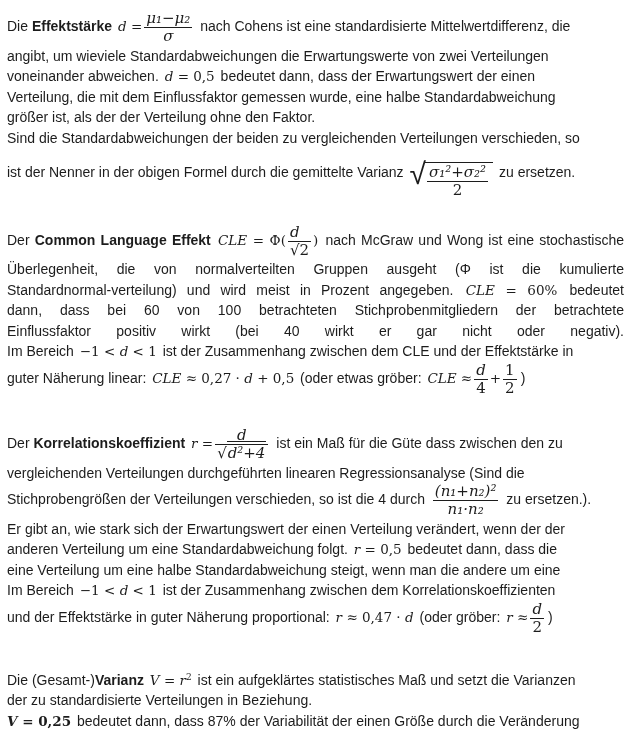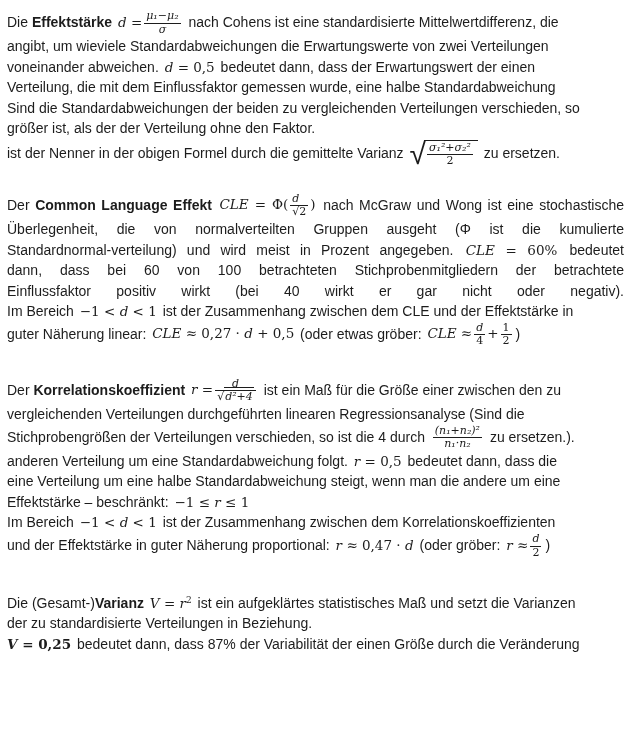--- a/index.html
+++ b/index.html
@@ -4,47 +4,47 @@
 <style>
   html,body{margin:0;padding:0;background:#ffffff;}
   body{width:628px;height:750px;color:#1c1c1c;
        font-family:"Liberation Sans","DejaVu Sans",sans-serif;font-size:14px;}
   .page{padding:10px 4px 0 7px;width:617px;}
   .line{line-height:20.5px;text-align:justify;}
   .jl{text-align-last:justify;}
   b{font-weight:bold;}
   .math{font-family:"DejaVu Serif","DejaVu Sans",serif;font-size:13.5px;white-space:nowrap;margin:0 2px;}
   .mv,.mi{font-family:"DejaVu Serif","DejaVu Sans",serif;font-style:italic;}
-  .frac{display:inline-block;vertical-align:middle;text-align:center;font-size:11px;line-height:1.15;margin:0 2px;}
+  .frac{display:inline-block;vertical-align:middle;text-align:center;font-size:15px;line-height:1.15;margin:0 2px;}
   .frac>.num{display:block;border-bottom:1px solid currentColor;padding:0 2px;}
   .frac>.den{display:block;padding:0 2px;}
   .sqrt{display:inline-flex;align-items:center;vertical-align:middle;margin:0 2px;}
   .sqrt>.rad{font-size:30px;line-height:30px;font-family:"DejaVu Sans",sans-serif;font-weight:300;margin-right:-2px;font-style:normal;}
-  .sqrt>.body{border-top:1.5px solid currentColor;padding:1px 3px 0 1px;}
+  .sqrt>.body{border-top:1.5px solid currentColor;padding:1px 3px 0 1px;margin-top:14px;}
   .rads{font-style:normal;}
   .ovl{border-top:1px solid currentColor;padding:2px 1px;}
   .gap-ab{height:24px;} .gap-bc{height:30px;} .gap-cd{height:30px;}
   sup{font-size:9px;}
 </style>
 </head>
 <body>
 
 <div class="page">
 
   <div>
     <div class="line">
       <span>Die </span><b>Effektstärke </b><span class="math"><i class="mv">d</i> <span>=</span><span class="frac"><span class="num mi">μ₁−μ₂</span><span class="den mi">σ</span></span></span><span> nach Cohens ist eine standardisierte Mittelwertdifferenz, die</span>
     </div>
     <div class="line"><span>angibt, um wieviele Standardabweichungen die Erwartungswerte von zwei Verteilungen</span></div>
     <div class="line">
       <span>voneinander abweichen. </span><span class="math"><i class="mv">d</i> <span>= 0,5</span></span><span> bedeutet dann, dass der Erwartungswert der einen</span>
     </div>
     <div class="line"><span>Verteilung, die mit dem Einflussfaktor gemessen wurde, eine halbe Standardabweichung</span></div>
+    <div class="line"><span>größer ist, als der der Verteilung ohne den Faktor.</span></div>
     <div class="line"><span>Sind die Standardabweichungen der beiden zu vergleichenden Verteilungen verschieden, so</span></div>
-    <div class="line"><span>größer ist, als der der Verteilung ohne den Faktor.</span></div>
     <div class="line">
       <span>ist der Nenner in der obigen Formel durch die gemittelte Varianz </span><span class="math sqrt">
           <span class="rad">√</span>
           <span class="body"><span class="frac"><span class="num mi">σ₁²+σ₂²</span><span class="den">2</span></span></span>
         </span><span> zu ersetzen.</span>
     </div>
   </div>
 
   <div class="gap-ab"></div>
 
@@ -63,33 +63,31 @@
     </div>
     <div class="line">
       <span>guter Näherung linear: </span><span class="math"><i class="mv">CLE</i> <span>≈ 0,27 ·</span> <i class="mv">d</i> <span>+ 0,5</span></span><span> (oder etwas gröber: </span><span class="math"><i class="mv">CLE</i> <span>≈</span><span class="frac"><span class="num mi">d</span><span class="den">4</span></span><span>+</span><span class="frac"><span class="num">1</span><span class="den">2</span></span></span><span>)</span>
     </div>
   </div>
 
   <div class="gap-bc"></div>
 
   <div>
     <div class="line">
-      <span>Der </span><b>Korrelationskoeffizient </b><span class="math"><i class="mv">r</i> <span>=</span><span class="frac"><span class="num mi">d</span><span class="den mi"><span class="rads">√</span><span class="ovl">d²+4</span></span></span></span><span> ist ein Maß für die Größe einer zwischen den zu</span>
+      <span>Der </span><b>Korrelationskoeffizient </b><span class="math"><i class="mv">r</i> <span>=</span><span class="frac"><span class="num mi">d</span><span class="den mi"><span class="rads">√</span><span class="ovl">d²+4</span></span></span></span><span> ist ein Maß für die Güte dass zwischen den zu</span>
     </div>
     <div class="line"><span>vergleichenden Verteilungen durchgeführten linearen Regressionsanalyse (Sind die</span></div>
     <div class="line">
       <span>Stichprobengrößen der Verteilungen verschieden, so ist die 4 durch </span><span class="math"><span class="frac"><span class="num mi">(n₁+n₂)²</span><span class="den mi">n₁·n₂</span></span></span><span> zu ersetzen.).</span>
     </div>
+    <div class="line"><span>Er gibt an, wie stark sich der Erwartungswert der einen Verteilung verändert, wenn der der</span></div>
     <div class="line">
       <span>anderen Verteilung um eine Standardabweichung folgt. </span><span class="math"><i class="mv">r</i> <span>= 0,5</span></span><span> bedeutet dann, dass die</span>
     </div>
     <div class="line"><span>eine Verteilung um eine halbe Standardabweichung steigt, wenn man die andere um eine</span></div>
-    <div class="line">
-      <span>Effektstärke – beschränkt: </span><span class="math"><span>−1 ≤</span> <i class="mv">r</i> <span>≤ 1</span></span>
-    </div>
     <div class="line">
       <span>Im Bereich </span><span class="math"><span>−1 &lt;</span> <i class="mv">d</i> <span>&lt; 1</span></span><span> ist der Zusammenhang zwischen dem Korrelationskoeffizienten</span>
     </div>
     <div class="line">
       <span>und der Effektstärke in guter Näherung proportional: </span><span class="math"><i class="mv">r</i> <span>≈ 0,47 ·</span> <i class="mv">d</i></span><span> (oder gröber: </span><span class="math"><i class="mv">r</i> <span>≈</span><span class="frac"><span class="num mi">d</span><span class="den">2</span></span></span><span>)</span>
     </div>
   </div>
 
   <div class="gap-cd"></div>
 

